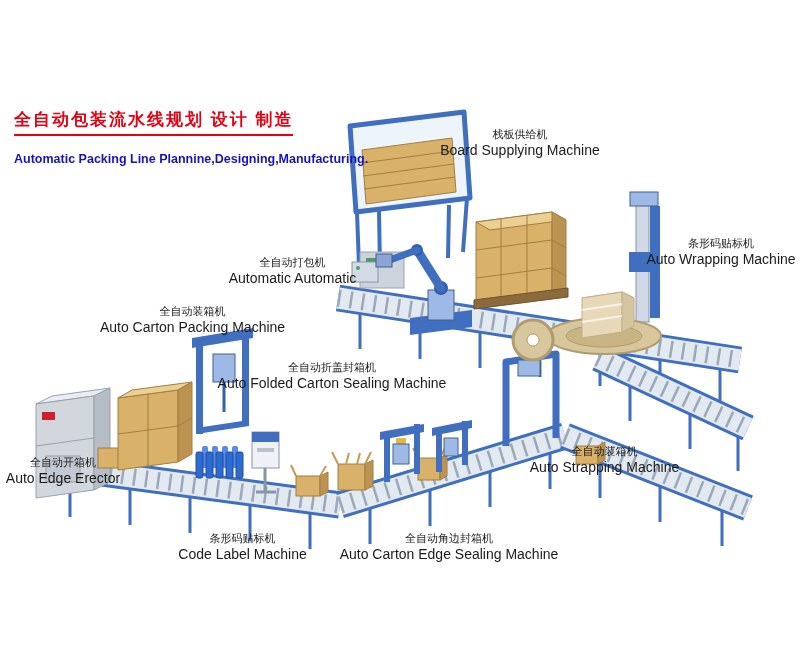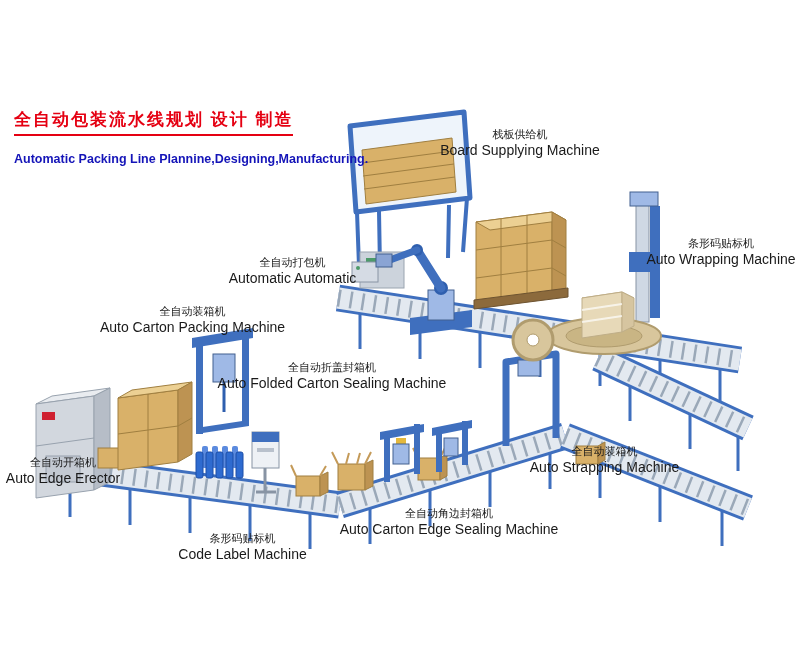--- a/index.html
+++ b/index.html
@@ -230,18 +230,18 @@
   <div class="label" style="left:517px;top:444px;width:175px">
     <div class="cn">全自动装箱机</div>
     <div class="en">Auto Strapping Machine</div>
   </div>
 
   <div class="label" style="left:155px;top:531px;width:175px">
     <div class="cn">条形码贴标机</div>
     <div class="en">Code Label Machine</div>
   </div>
 
-  <div class="label" style="left:335px;top:506px;width:228px">
+  <div class="label" style="left:335px;top:531px;width:228px">
     <div class="cn">全自动角边封箱机</div>
     <div class="en">Auto Carton Edge Sealing Machine</div>
   </div>
 
 </div>
 
 </body></html>

